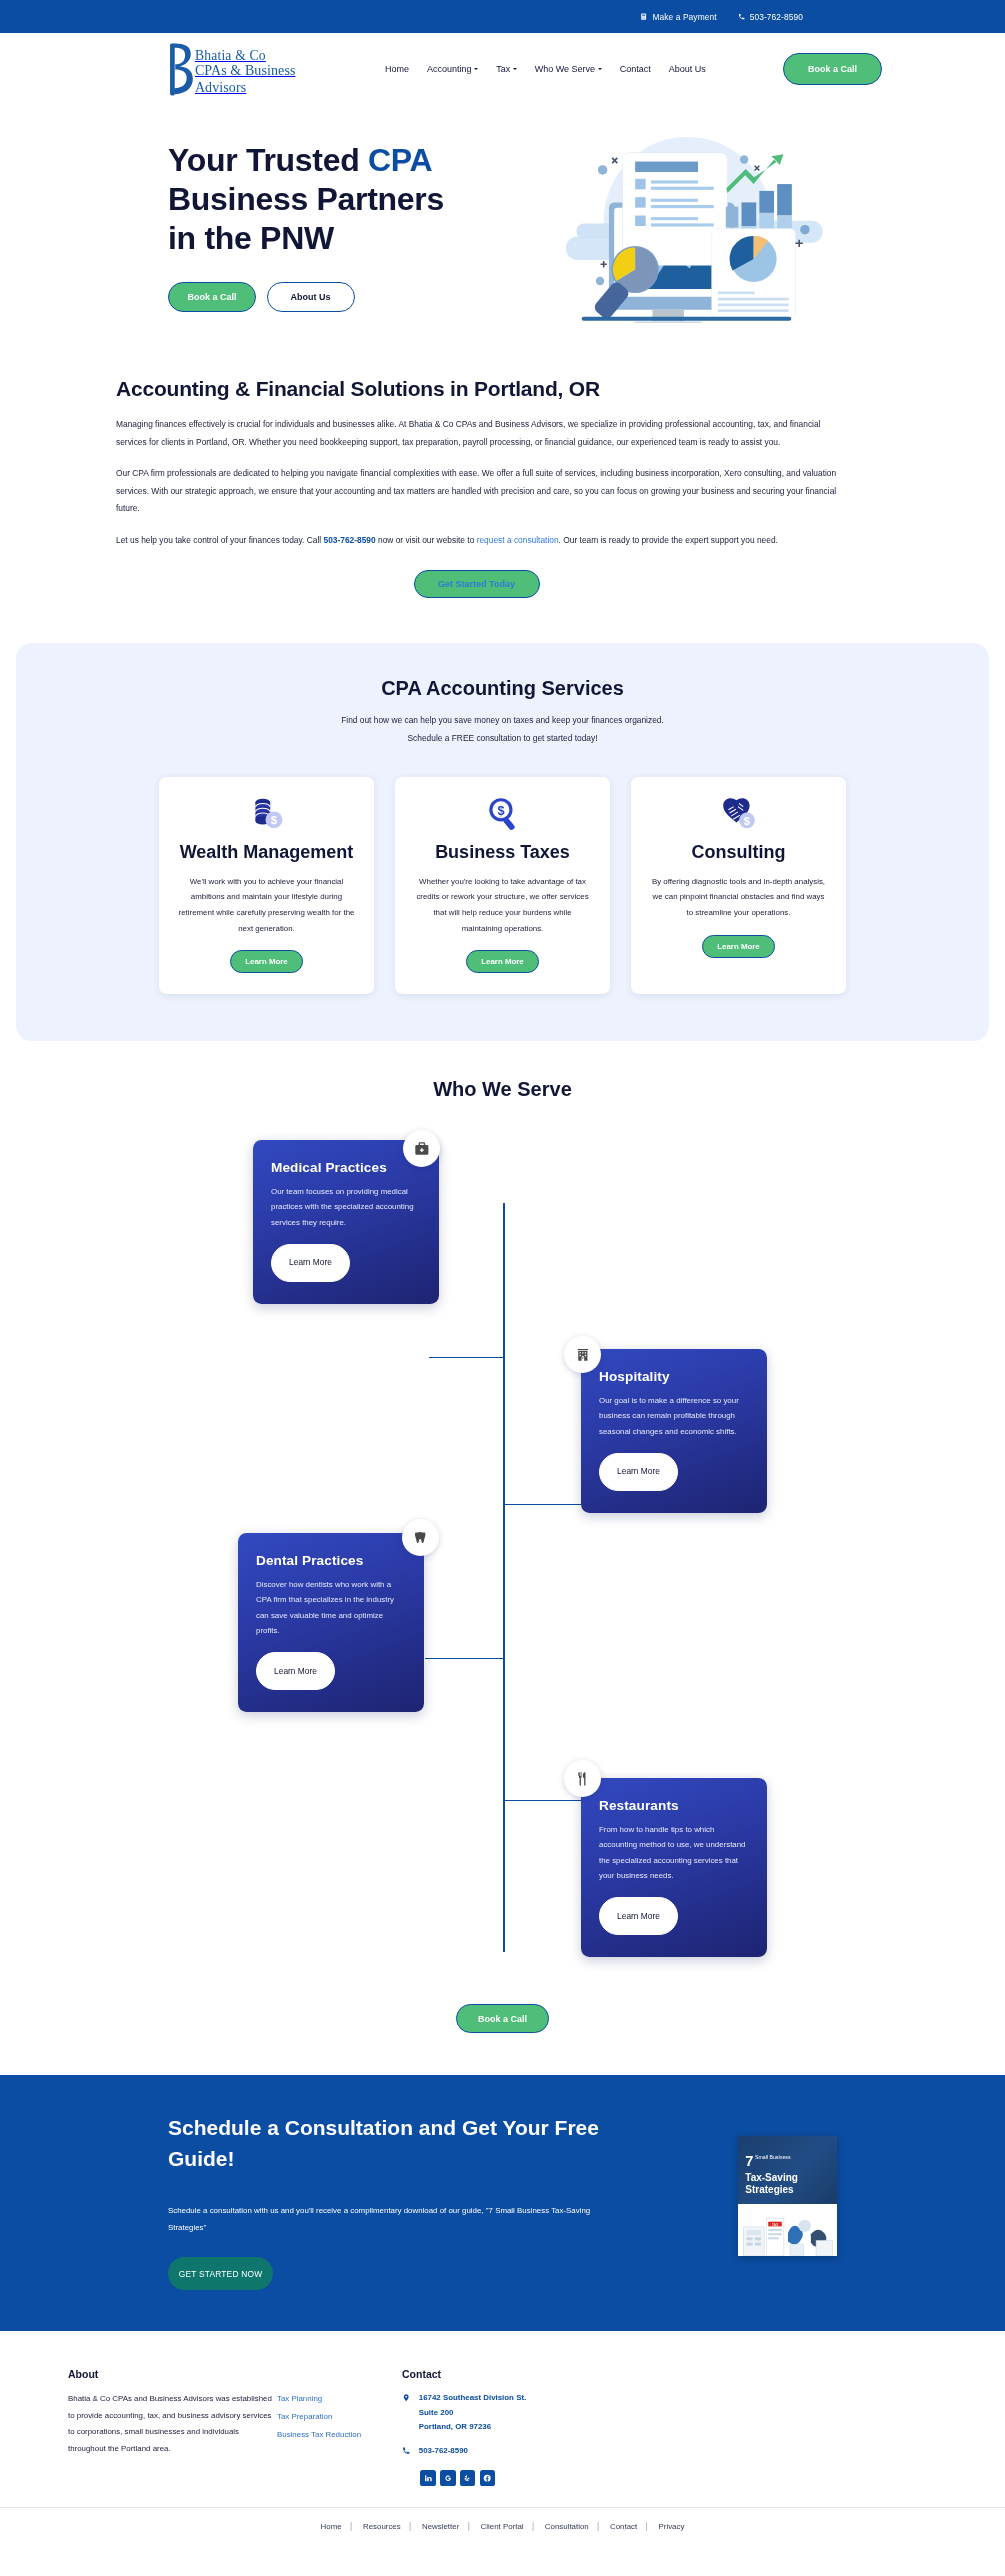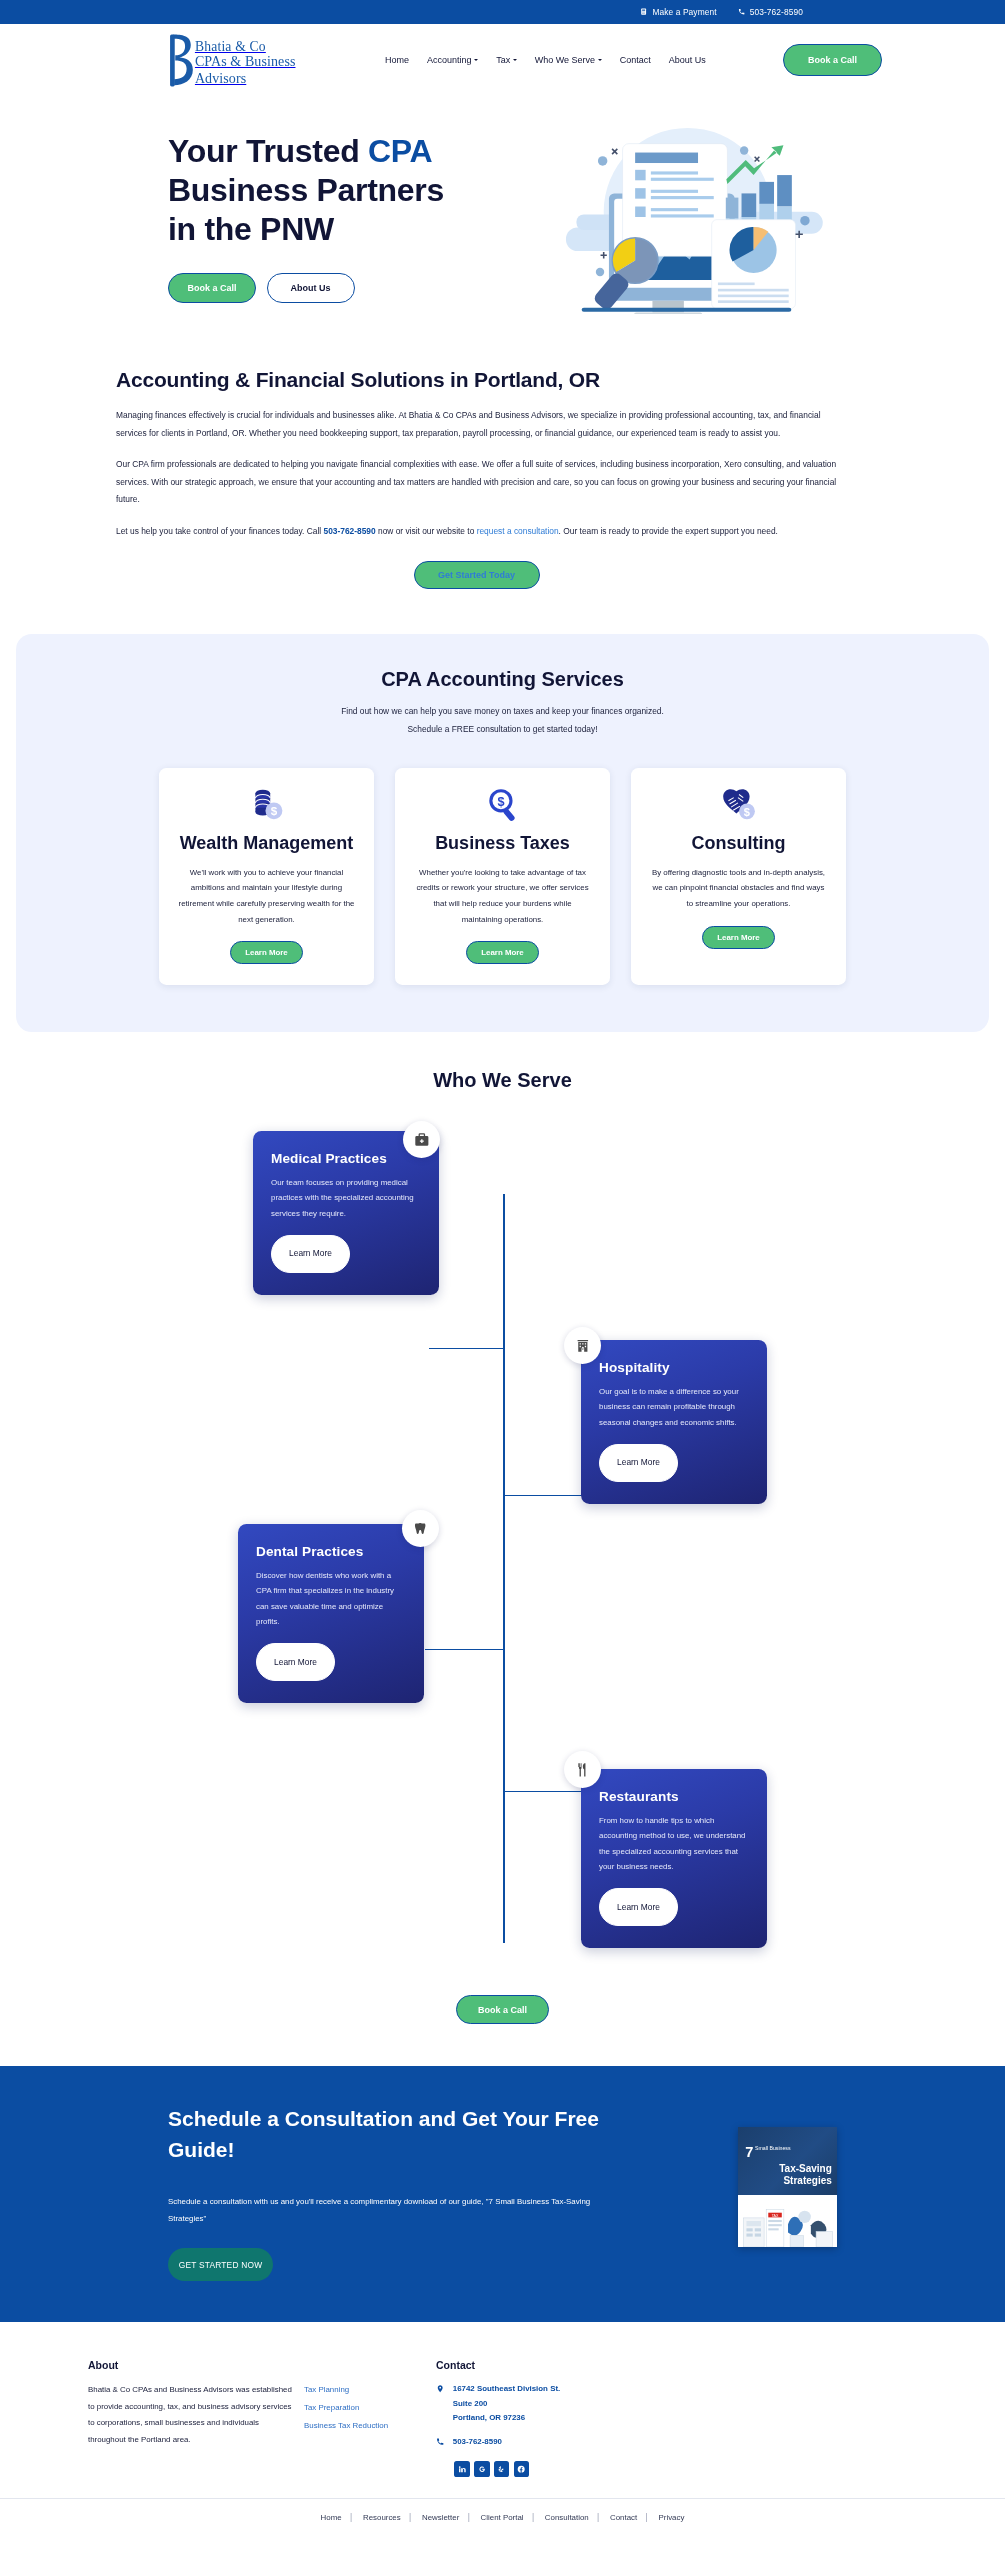--- a/index.html
+++ b/index.html
@@ -9,21 +9,21 @@
     background: #ffffff;
     color: #111536;
     width: 1005px;
     overflow-x: hidden;
   }
   .wrap { width: 1005px; margin: 0 auto; }
 
   
   .topbar {
     background: #0B4DA2;
-    height: 24px;
+    height: 33px;
     display: flex;
     align-items: center;
     justify-content: flex-end;
     padding-right: 202px;
     gap: 21px;
   }
   .topbar a {
     color: #fff; font-size: 8.4px; text-decoration: none;
     display: flex; align-items: center; gap: 4.7px; letter-spacing:0.1px;
   }
@@ -143,25 +143,25 @@
   .guide-img {
     width: 99px; height: 120px; margin-left:auto; margin-top: 23px;
     background: linear-gradient(150deg,#173D6B 0%,#1E4E85 45%,#dfe8f3 45%,#eef3f9 100%);
     position:relative; overflow:hidden; box-shadow:0 2.1px 7.3px rgba(0,0,0,.25);
   }
   .guide-top { position:absolute; left:0;top:0;right:0;height:60%;
       background:linear-gradient(135deg,#1b3f6d 0%,#214c85 55%,#1a3c66 100%); }
   .guide-txt { position:absolute; left:7.3px; top:18px; right:5.2px; color:#fff; z-index:2;}
   .guide-7 { font-size: 14.7px; font-weight:800; line-height:1; display:inline-block;}
   .guide-sb { font-size: 5.2px; display:inline-block; vertical-align:top; margin-left:1.6px;}
-  .guide-tt { font-size: 10px; font-weight:800; line-height:1.15; margin-top:3.1px;text-align:right;}
+  .guide-tt { font-size: 10px; font-weight:800; line-height:1.15; margin-top:3.1px;}
   .guide-bot { position:absolute;left:0;right:0;bottom:0;height:44%;background:#fff; }
 
   
-  .footer { background:#fff; padding: 37px 168px 21px 88px; display:flex; gap: 12px; }
+  .footer { background:#fff; padding: 37px 168px 21px 68px; display:flex; gap: 5px; }
   .fcol-about { width: 204px; }
   .fcol-serv  { width: 120px; }
   .fcol-serv2 { width: 120px; padding-top: 26px;}
   .fcol-contact { width: 199px; }
   .footer h4 { font-size: 10.5px; font-weight:800; margin-bottom: 10.5px; color:#111536;}
   .footer p { font-size: 7.9px; line-height: 2.1; color:#20243f;}
   .footer a.flink { display:block; color:#2F6FC4; font-size:7.9px; text-decoration:none; margin-bottom: 7.3px; line-height:1.35;}
   .crow { display:flex; gap: 8.4px; color:#0B4DA2; font-size:7.9px; font-weight:700; line-height:1.85; margin-bottom: 9.4px;}
   .crow svg { width:8.4px;height:9.4px;fill:#0B4DA2;flex:0 0 auto; margin-top:1.6px;}
   .socials { display:flex; gap:4.2px; margin-top: 5.2px; margin-left: 18px;}

